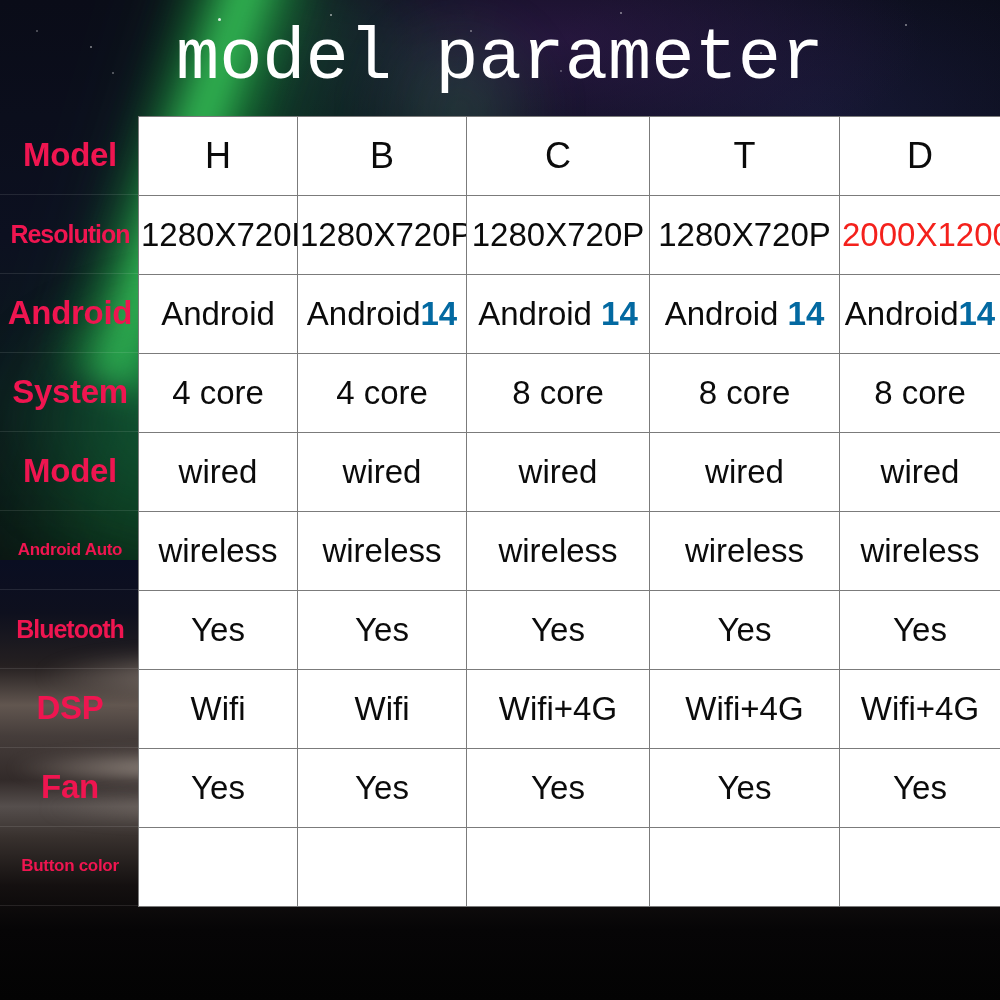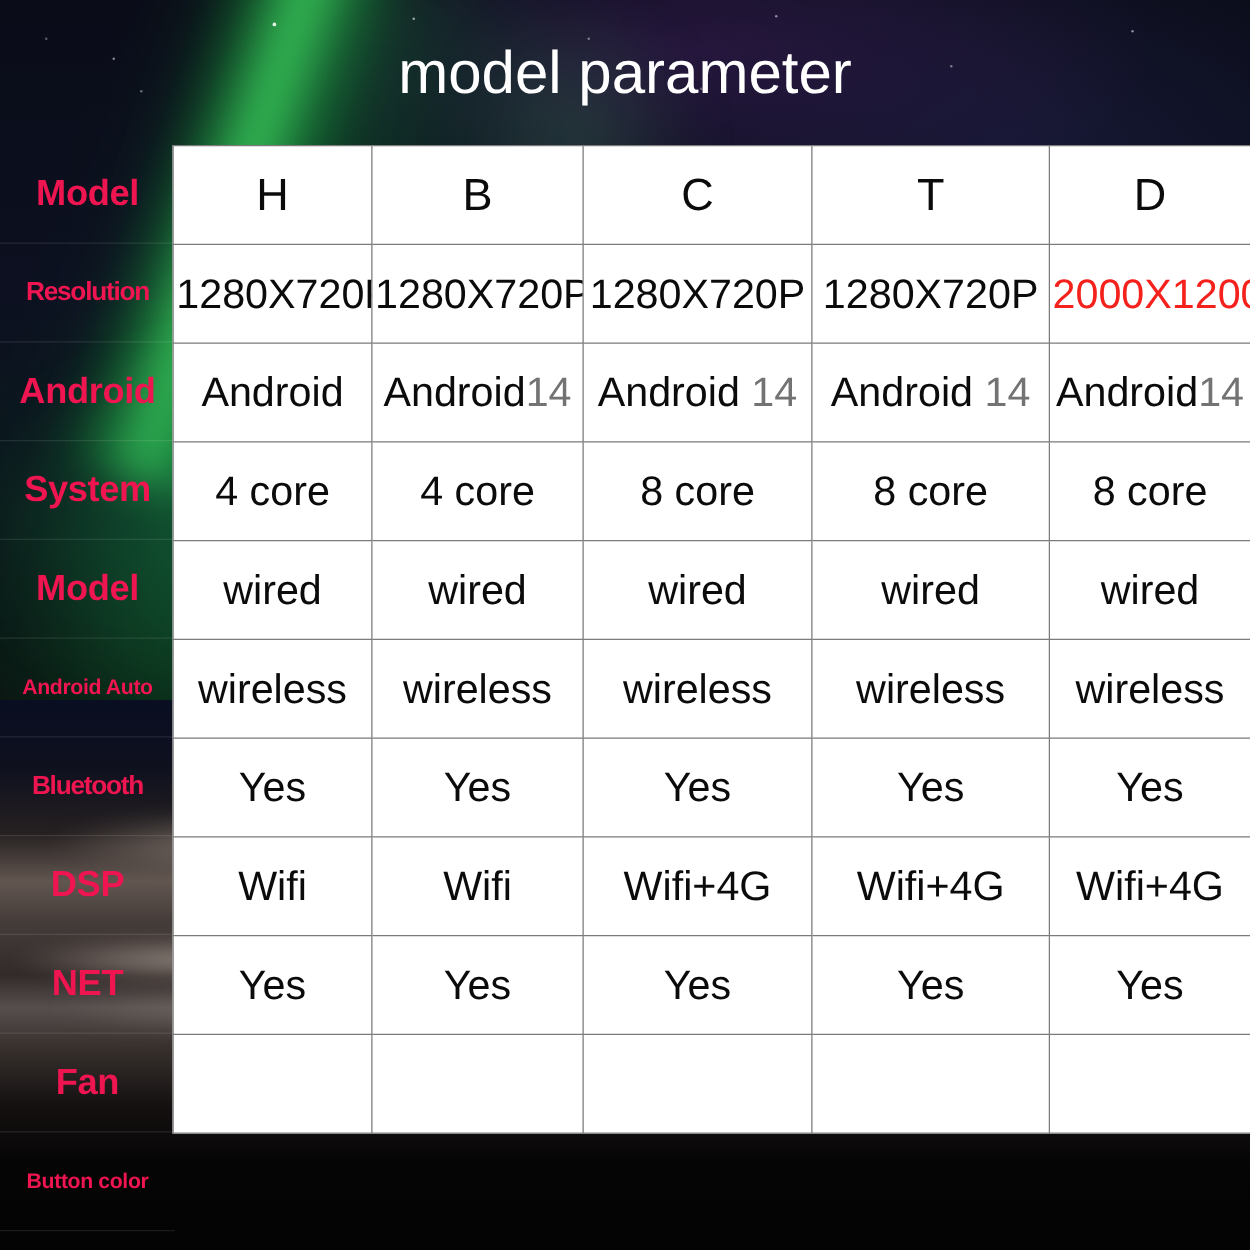--- a/index.html
+++ b/index.html
@@ -104,24 +104,24 @@
     border-radius: 50%;
   }
 
   
   .title {
     position: absolute;
     left: 0; top: 18px;
     width: 1000px;
     text-align: center;
     color: #ffffff;
-    font-size: 48px;
+    font-size: 72px;
     line-height: 82px;
     letter-spacing: 0px;
-    font-family: Liberation Sans, sans-serif;
+    font-family: Liberation Mono, monospace;
     font-weight: 400;
     white-space: nowrap;
   }
 
   
   .table-wrap {
     position: absolute;
     left: 138px;
     top: 116px;
     width: 862px;
@@ -147,45 +147,45 @@
     white-space: nowrap;
   }
   table.spec tr:first-child td { font-size: 36px; }
   col.c1 { width: 159px; }
   col.c2 { width: 169px; }
   col.c3 { width: 183px; }
   col.c4 { width: 190px; }
   col.c5 { width: 161px; }
 
   .val-red   { color: #f4211c; }
-  .val-purple{ color: #737373; font-weight: normal; }
+  .val-purple{ color: #0369a1; font-weight: bold; }
 
   
   .labels {
     position: absolute;
     left: 0; top: 116px;
     width: 140px;
     height: 884px;
   }
   .lbl {
     position: relative;
     height: 78px;
     display: flex;
     align-items: center;
     justify-content: center;
     color: #ef1550;
     font-weight: bold;
-    font-size: 29px;
+    font-size: 33px;
     font-family: "Liberation Sans", sans-serif;
     white-space: nowrap;
     letter-spacing: -0.3px;
     border-bottom: 1px solid rgba(255,255,255,0.10);
   }
   .lbl.small { font-size: 17px; }
-  .lbl.tight { font-size: 21px; letter-spacing: -1px; }
+  .lbl.tight { font-size: 25px; letter-spacing: -1px; }
 </style>
 </head>
 <body>
 
 <div id="page">
 
   <div class="bg">
     <div class="bg-sky"></div>
     <div class="aurora-b"></div>
     <div class="aurora-a"></div>
@@ -213,21 +213,20 @@
 
   <div class="labels">
     <div class="lbl">Model</div>
     <div class="lbl tight">Resolution</div>
     <div class="lbl">Android</div>
     <div class="lbl">System</div>
     <div class="lbl">Model</div>
     <div class="lbl small">Android Auto</div>
     <div class="lbl tight">Bluetooth</div>
     <div class="lbl">DSP</div>
-    <div class="lbl">NET</div>
     <div class="lbl">Fan</div>
     <div class="lbl small">Button color</div>
   </div>
 
   <div class="table-wrap">
     <table class="spec">
       <colgroup>
         <col class="c1">
           <col class="c2">
           <col class="c3">

